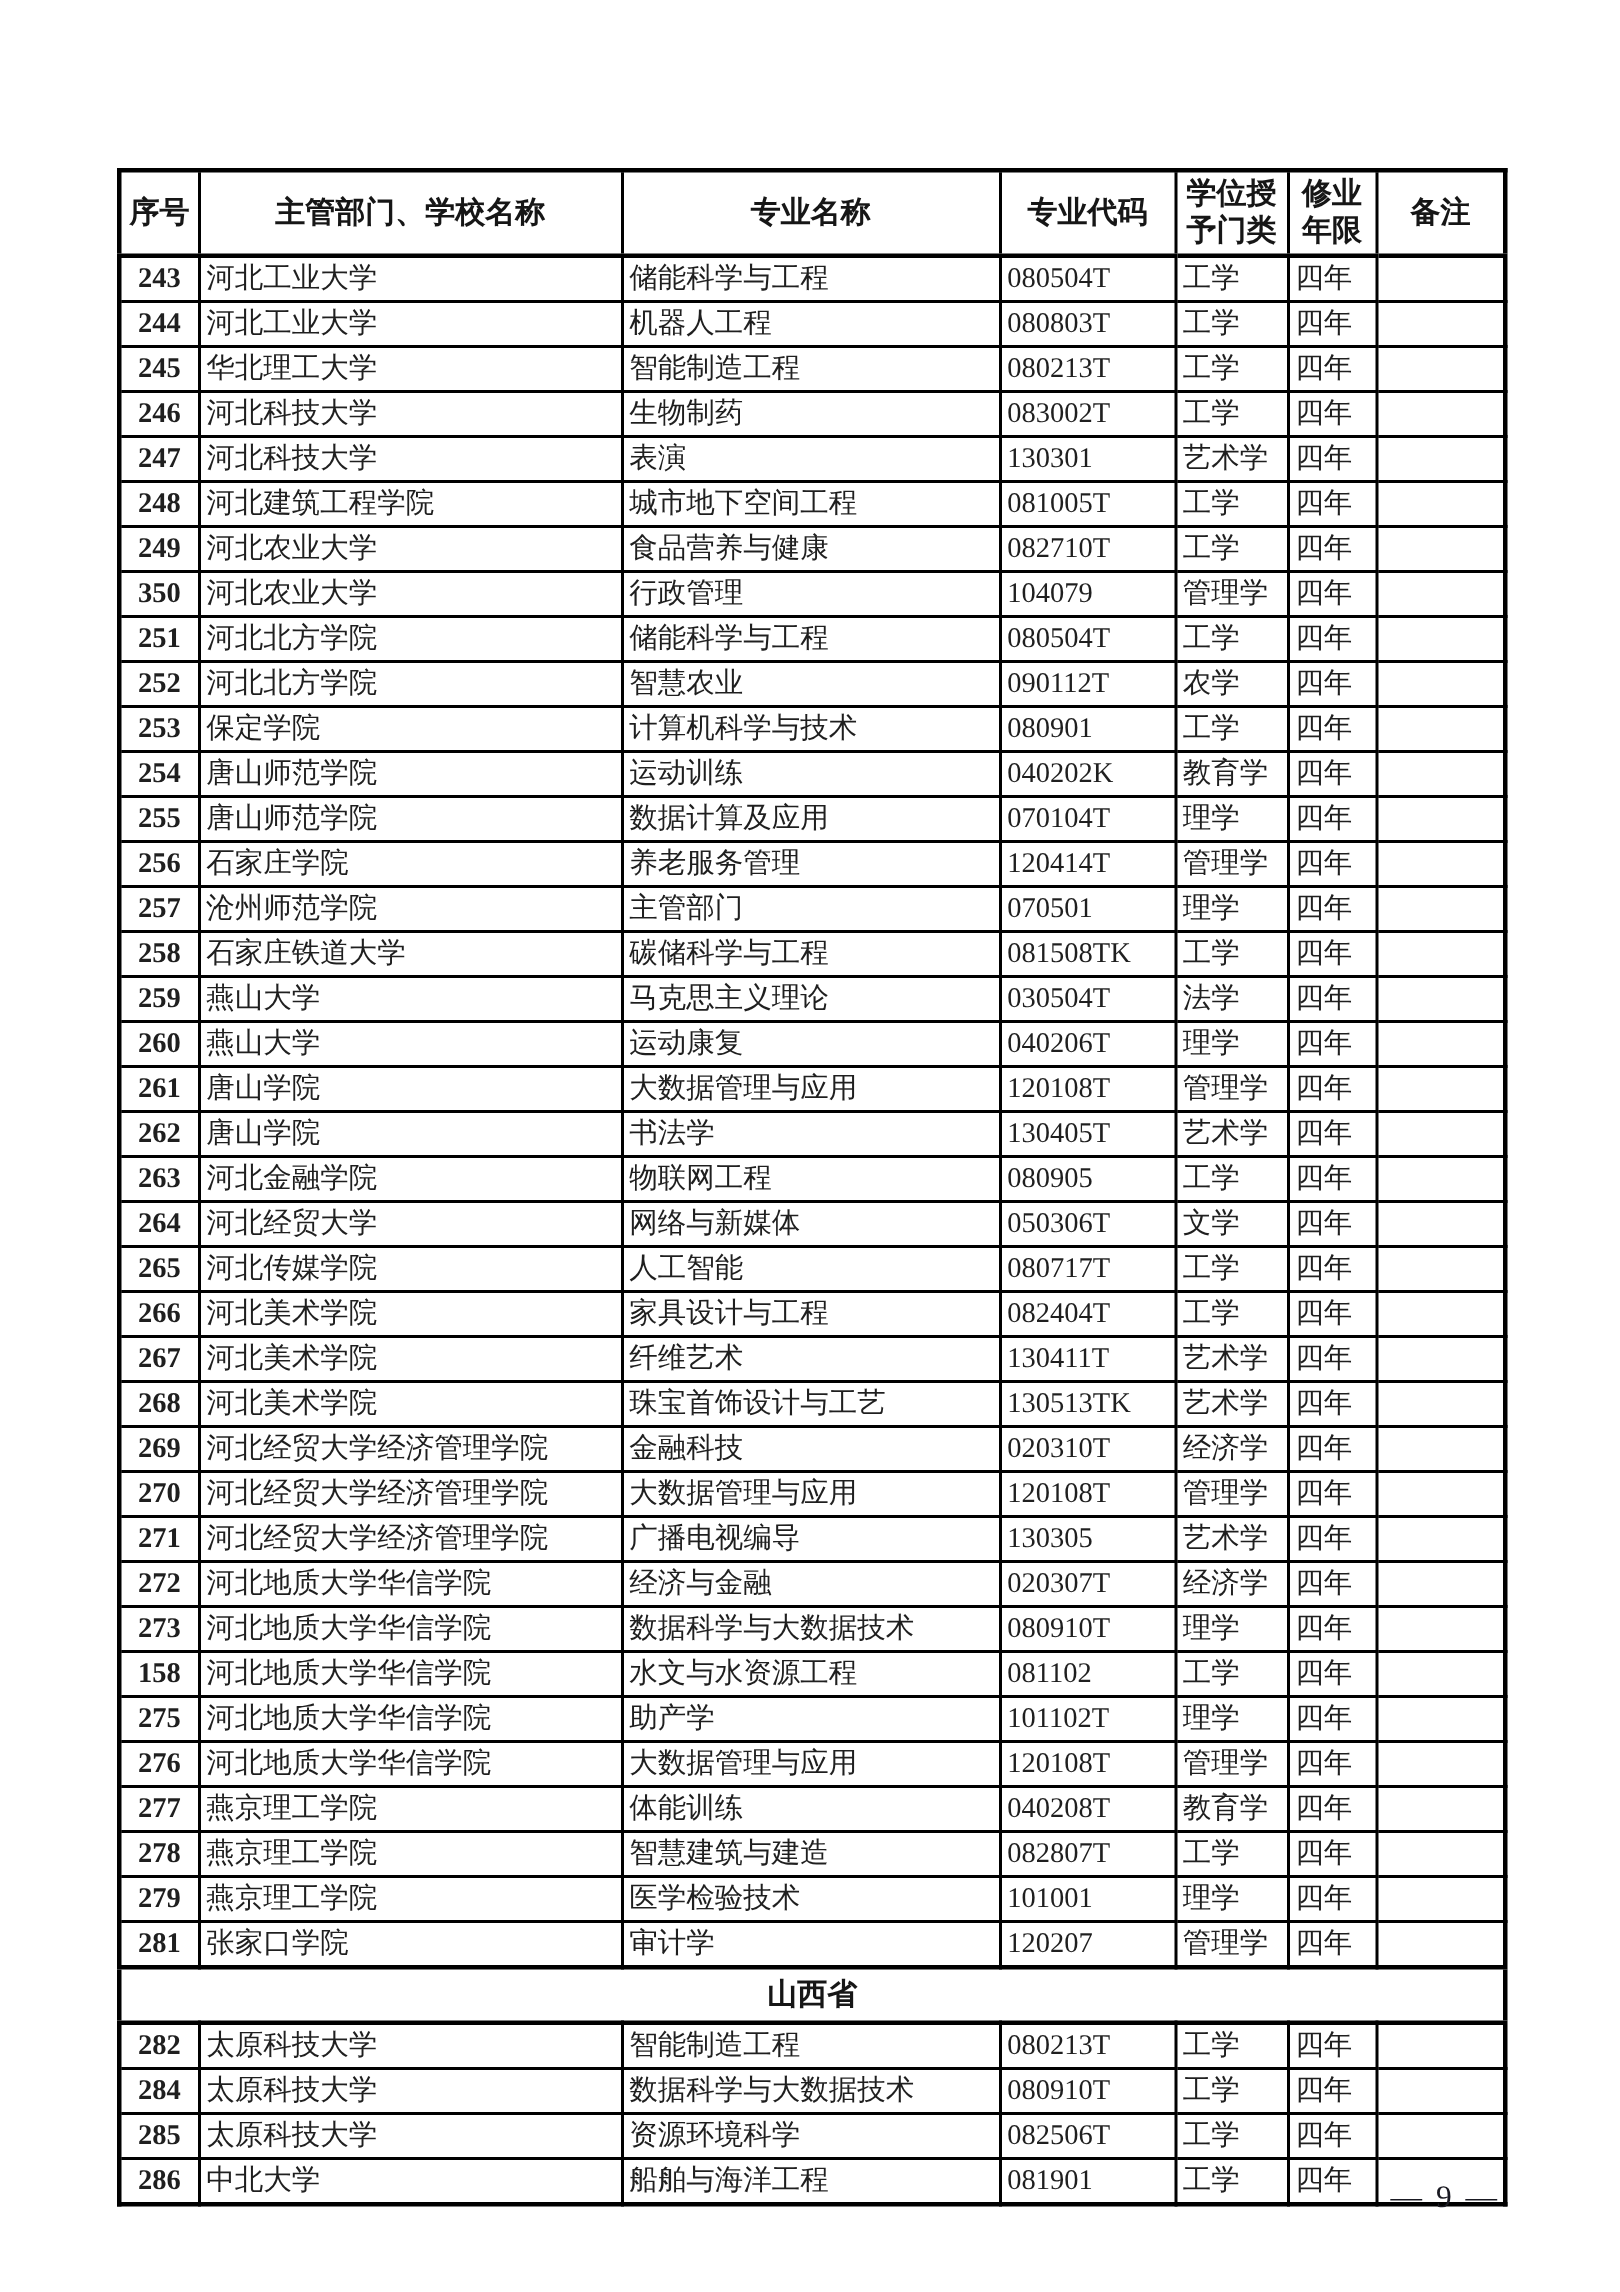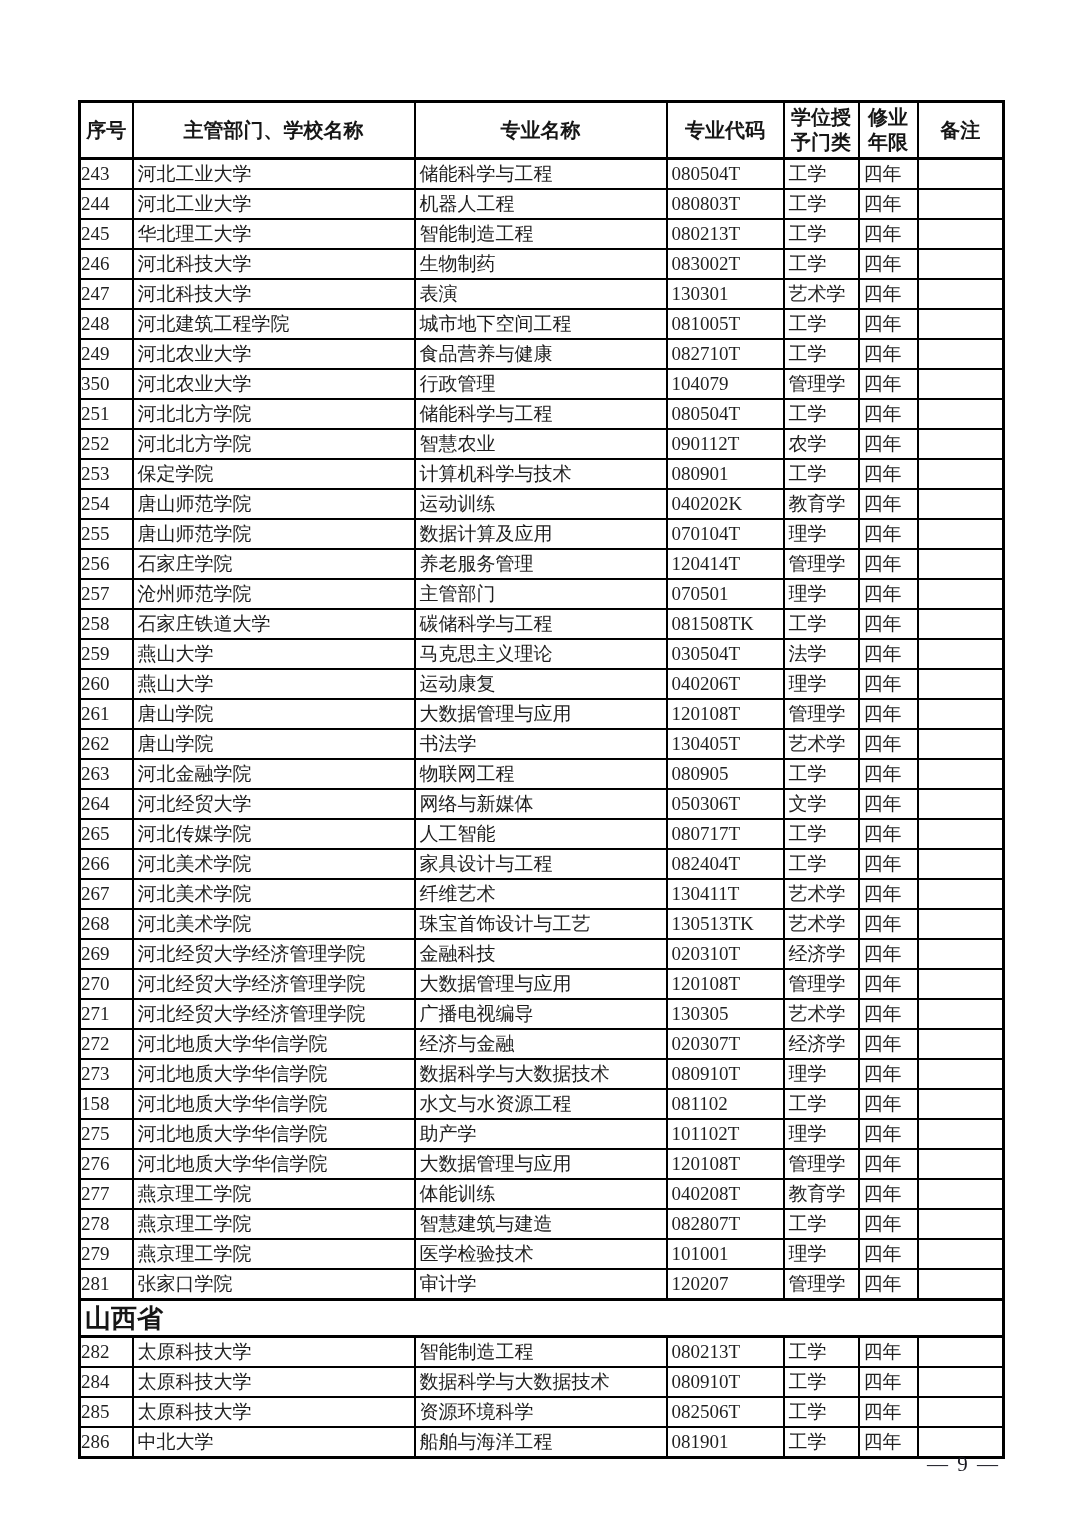--- a/index.html
+++ b/index.html
@@ -12,21 +12,21 @@
     width: 1080px;
     height: 1528px;
     margin: 0 auto;
     background: #ffffff;
     overflow: hidden;
     color: #1c1c1c;
   }
   table.majors {
     position: absolute;
     left: 78px;
-    top: 100px;
+    top: 112px;
     width: 924px;
     border-collapse: collapse;
     table-layout: fixed;
     border: 3px solid #000;
   }
   table.majors th,
   table.majors td {
     border: 2px solid #000;
     overflow: hidden;
     vertical-align: middle;
@@ -46,29 +46,30 @@
     height: 28px;
     font-family: "Liberation Serif", "DejaVu Serif", serif;
     font-size: 19px;
     line-height: 1.1;
     padding: 0 4px;
     text-align: left;
     white-space: nowrap;
     color: #1f1f1f;
   }
   table.majors td.seq {
-    text-align: left;
+    text-align: center;
     padding: 0;
+    font-weight: bold;
   }
   tr.section-row td {
     height: 34px;
-    text-align: left;
+    text-align: center;
     font-family: "Liberation Sans", "DejaVu Sans", sans-serif;
     font-weight: bold;
-    font-size: 26px;
+    font-size: 20px;
     border-top: 3px solid #000;
     border-bottom: 3px solid #000;
     color: #161616;
   }
   .page-number {
     position: absolute;
     top: 1452px;
     right: 80px;
     font-family: "Liberation Serif", "DejaVu Serif", serif;
     font-size: 21px;

